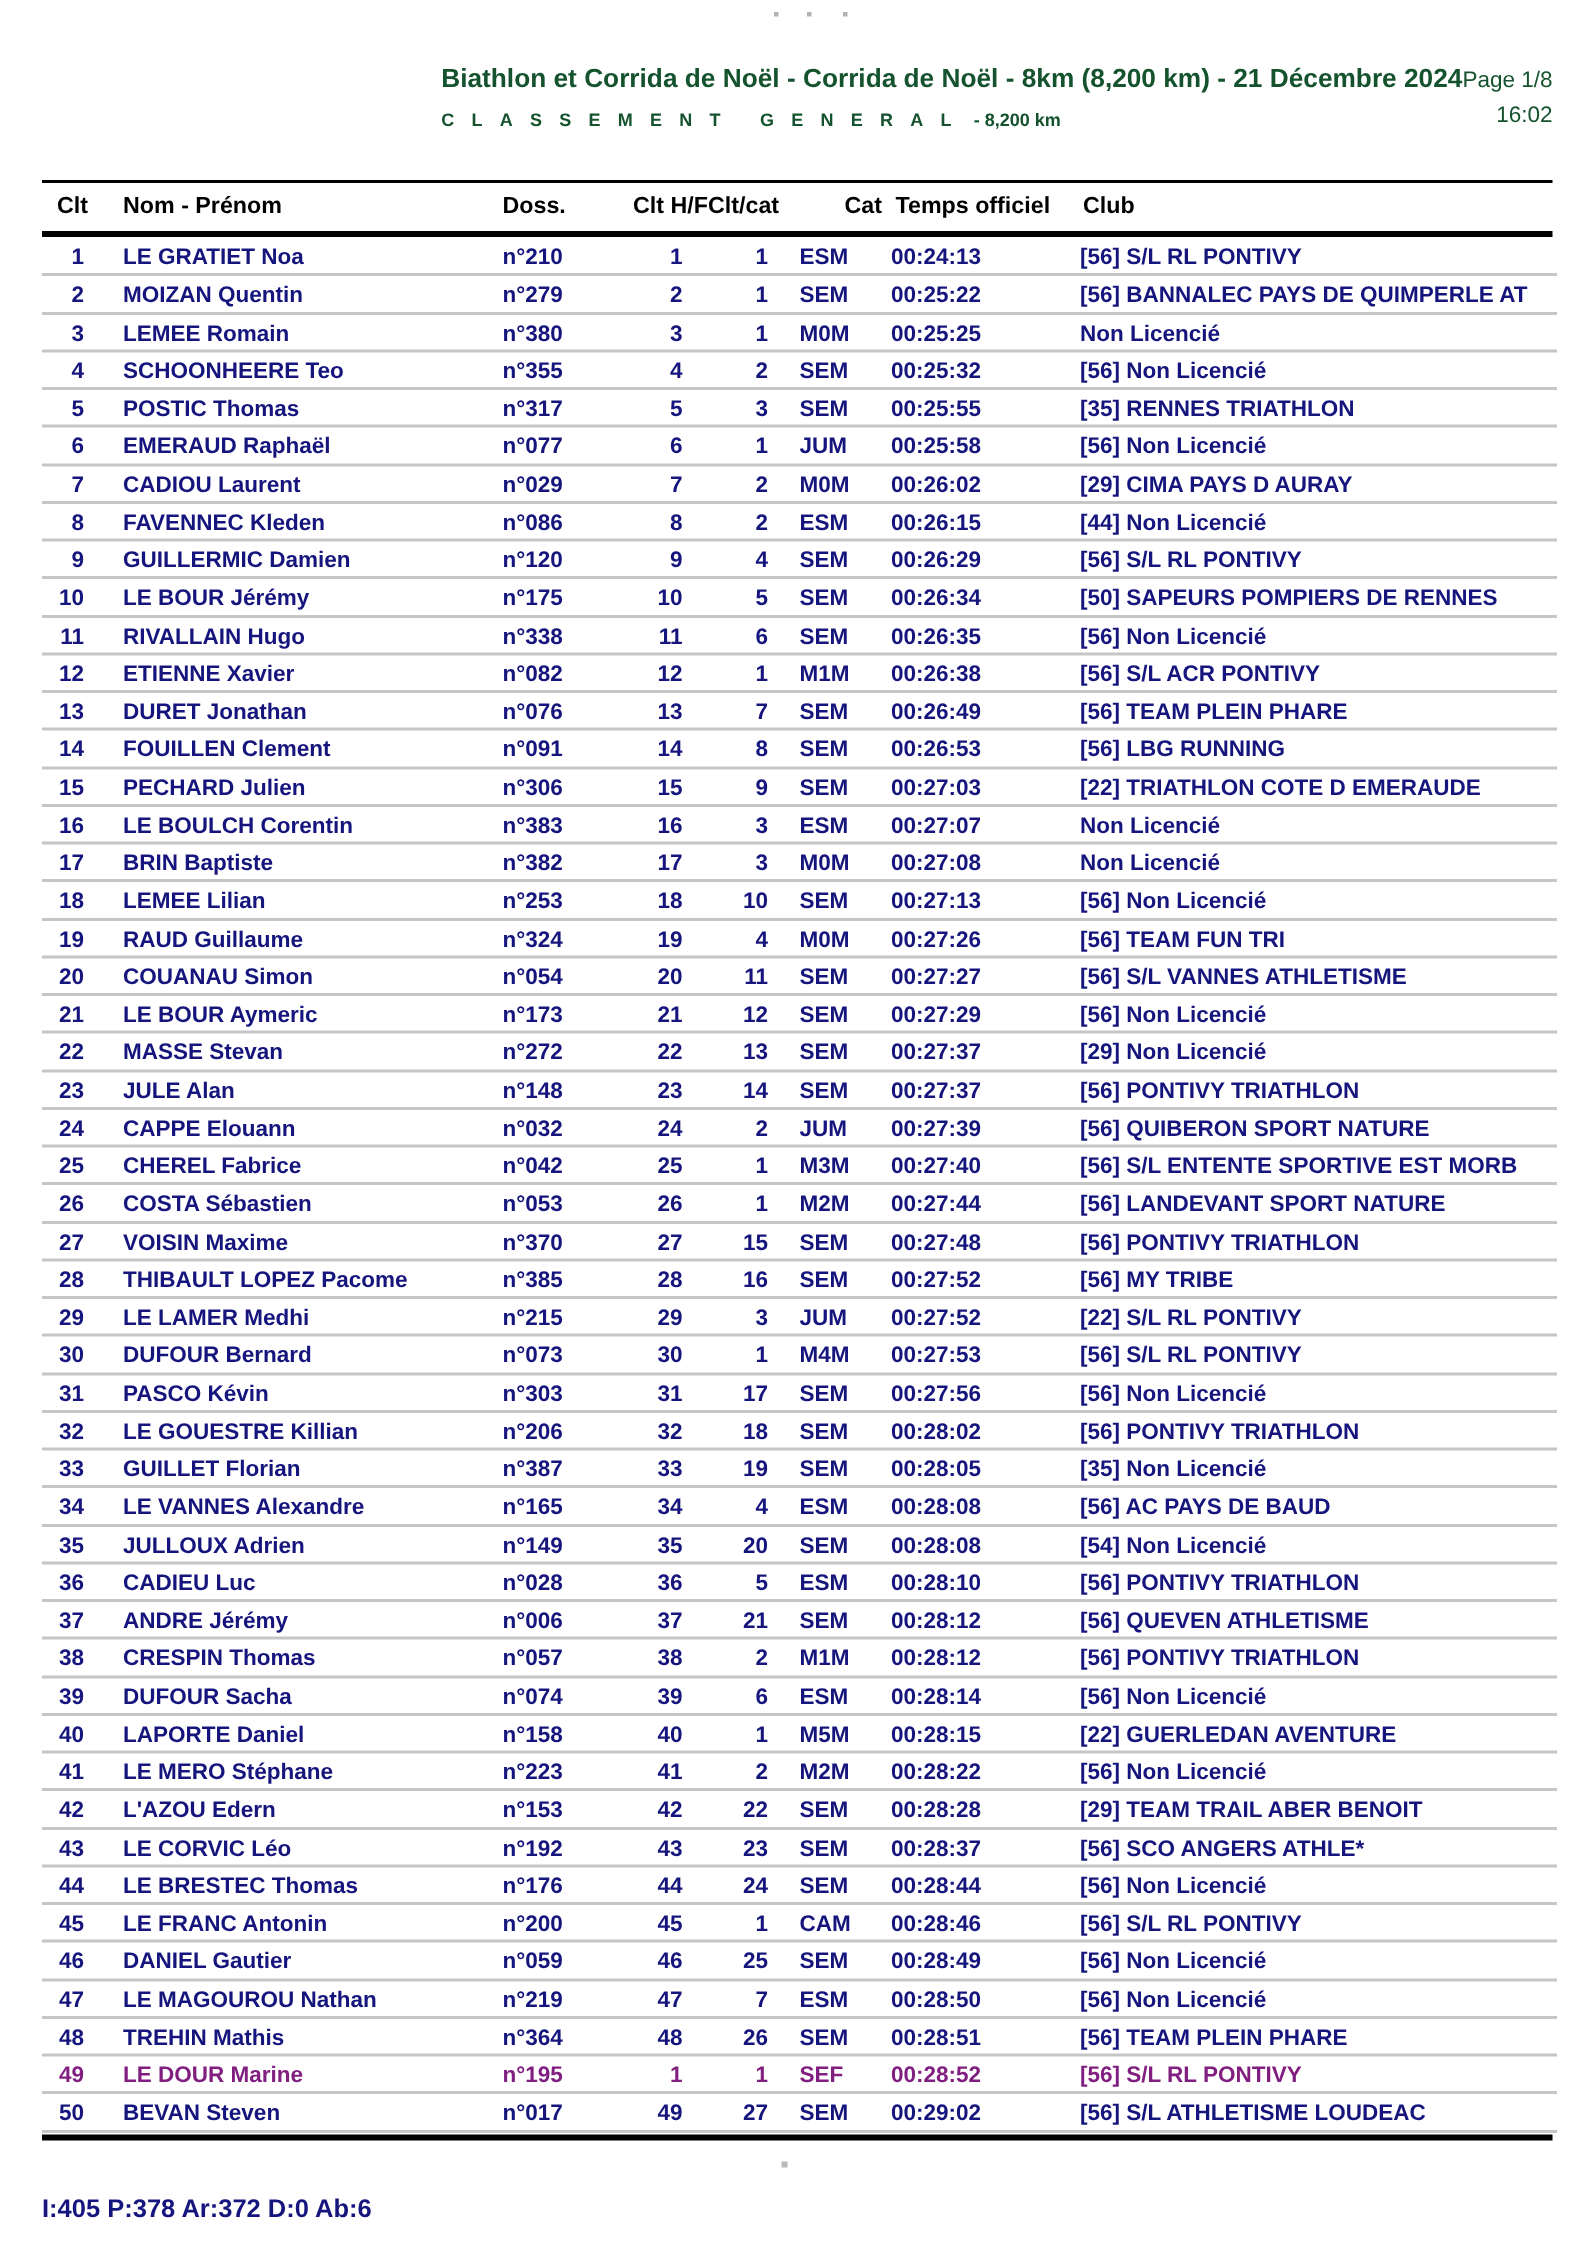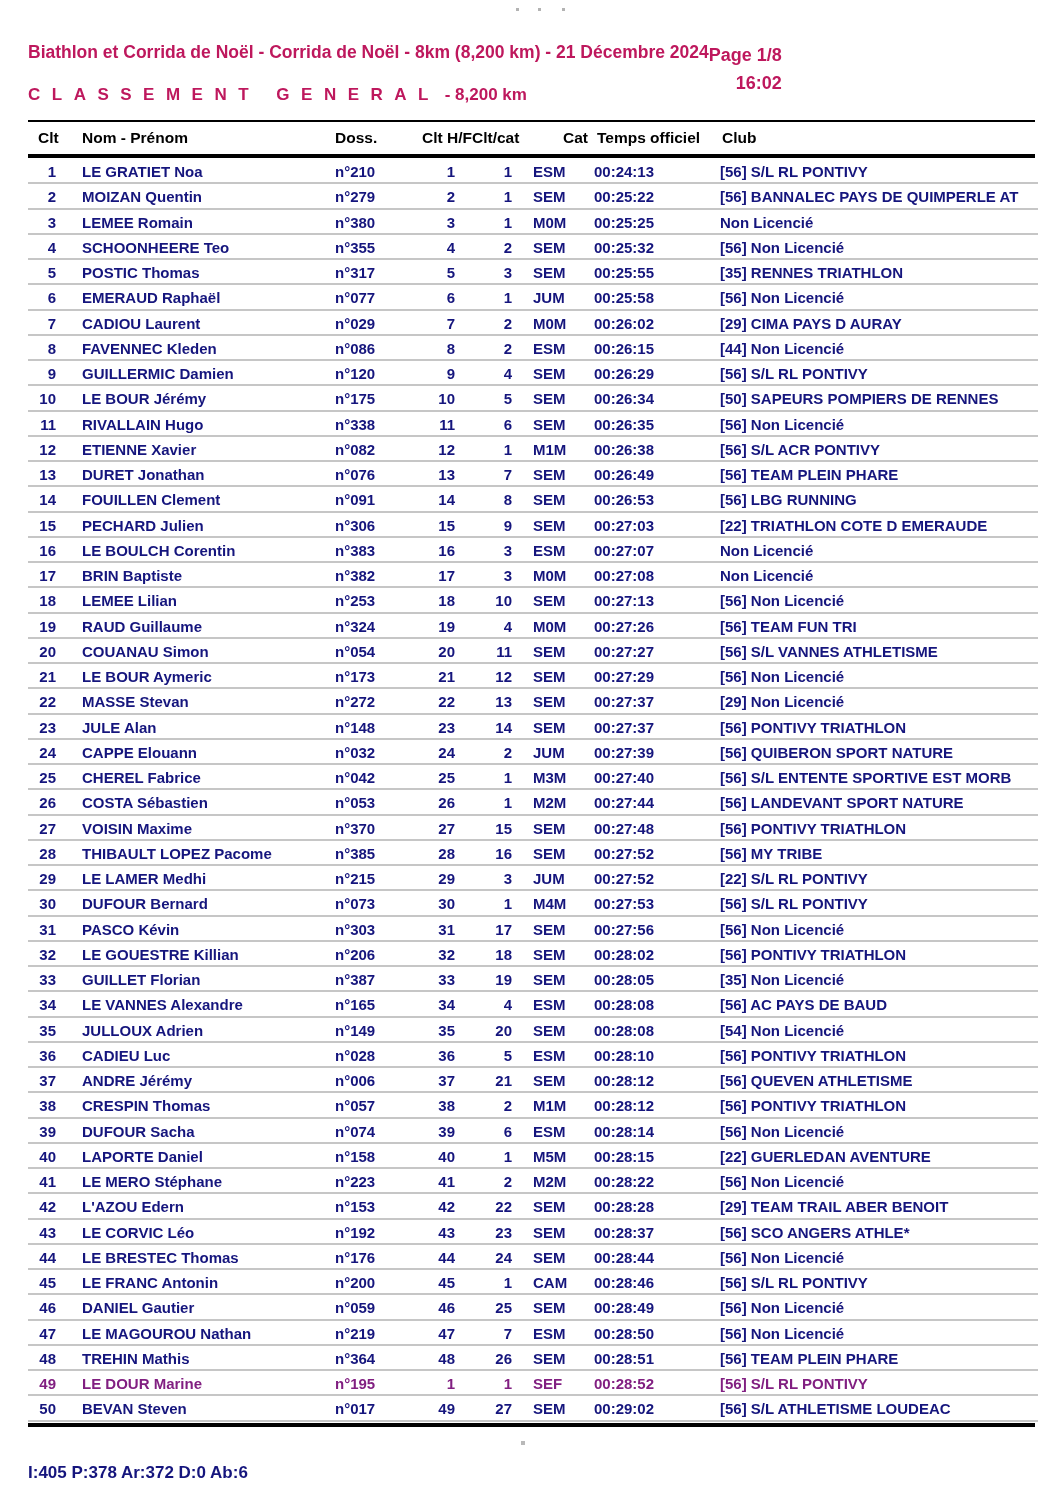--- a/index.html
+++ b/index.html
@@ -2,25 +2,25 @@
 <html><head>
 <meta charset="utf-8">
 <style>
   html,body { margin:0; padding:0; background:#ffffff; }
   .page {
     position:relative; width:1058px; height:1497px; background:#ffffff;
     font-family:"Liberation Sans", sans-serif; overflow:hidden;
     -webkit-font-smoothing:antialiased;
   }
   
-  .doc-header { position:absolute; top:42px; left:28px; right:23px; display:flex; justify-content:flex-start; color:#be185d; }
+  .doc-header { position:absolute; top:42px; left:12px; right:23px; display:flex; justify-content:flex-end; color:#14532d; }
   .title { font-size:17.5px; font-weight:bold; white-space:nowrap; }
-  .subtitle { margin-top:22px; font-size:17px; font-weight:bold; white-space:nowrap; }
+  .subtitle { margin-top:10px; font-size:12px; font-weight:bold; white-space:nowrap; }
   .spaced { letter-spacing:11.5px; }
-  .header-right { text-align:right; font-size:18px; font-weight:bold; line-height:1.55; }
+  .header-right { text-align:right; font-size:15px; font-weight:normal; line-height:1.55; }
   
   .line-top    { position:absolute; left:28px; width:1007px; top:120px;  height:2px; background:#000; }
   .line-thick  { position:absolute; left:28px; width:1007px; top:154px;  height:4px; background:#000; }
   .line-bottom { position:absolute; left:28px; width:1007px; top:1423px; height:4px; background:#000; }
   
   .colheaders { position:absolute; top:129px; left:0; width:898px; height:24px; }
   .colheaders span { position:absolute; top:0; font-size:15.5px; font-weight:bold; color:#000; white-space:nowrap; }
   
   .rows { position:absolute; top:159px; left:0; width:1058px; }
   .row {

